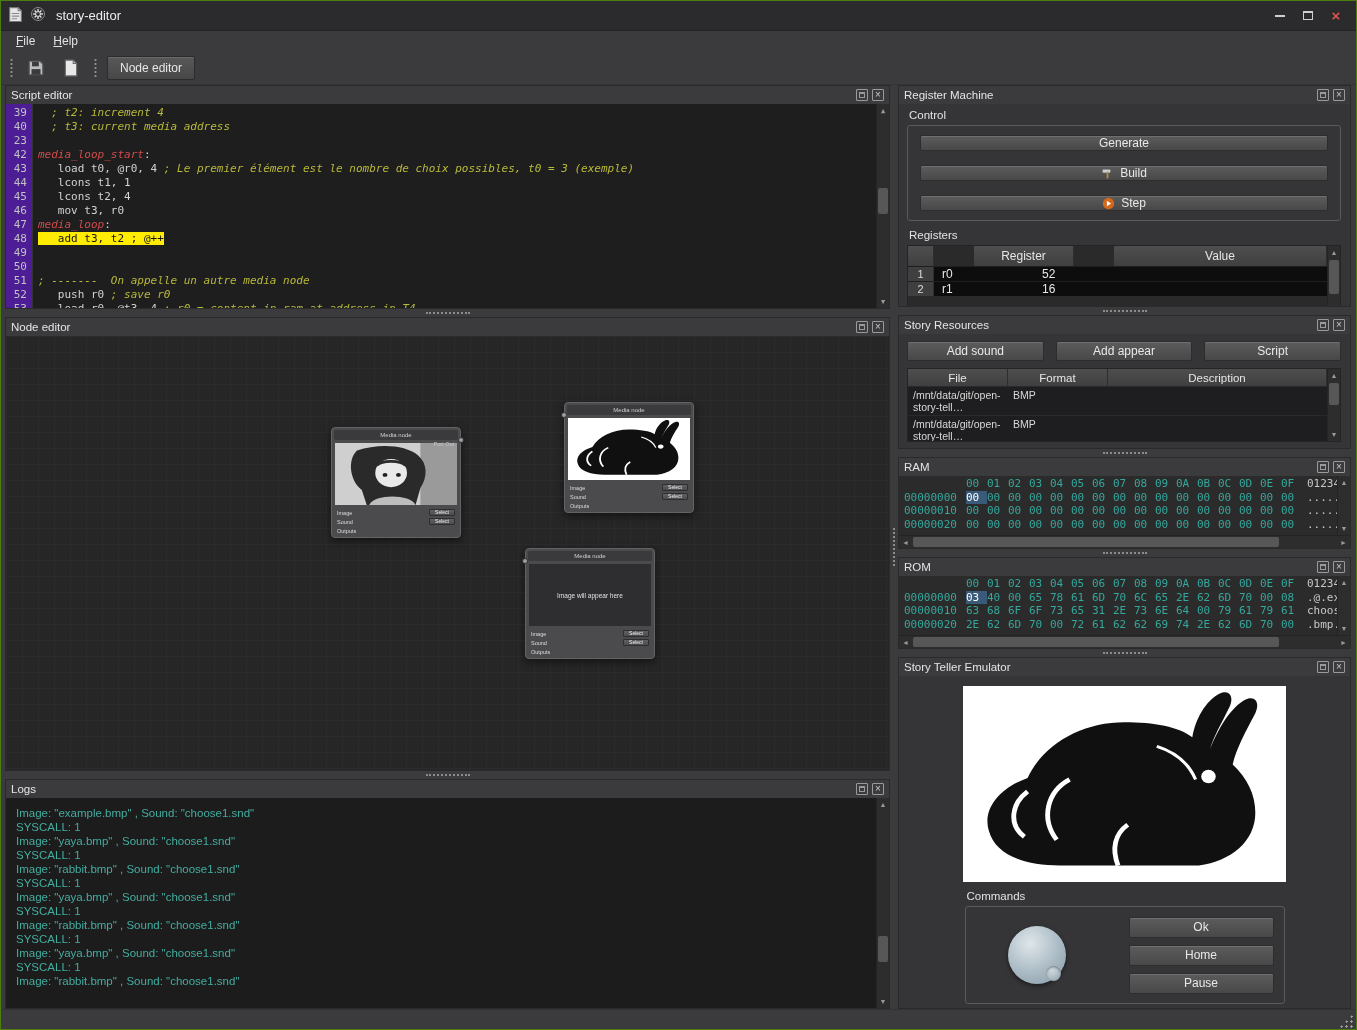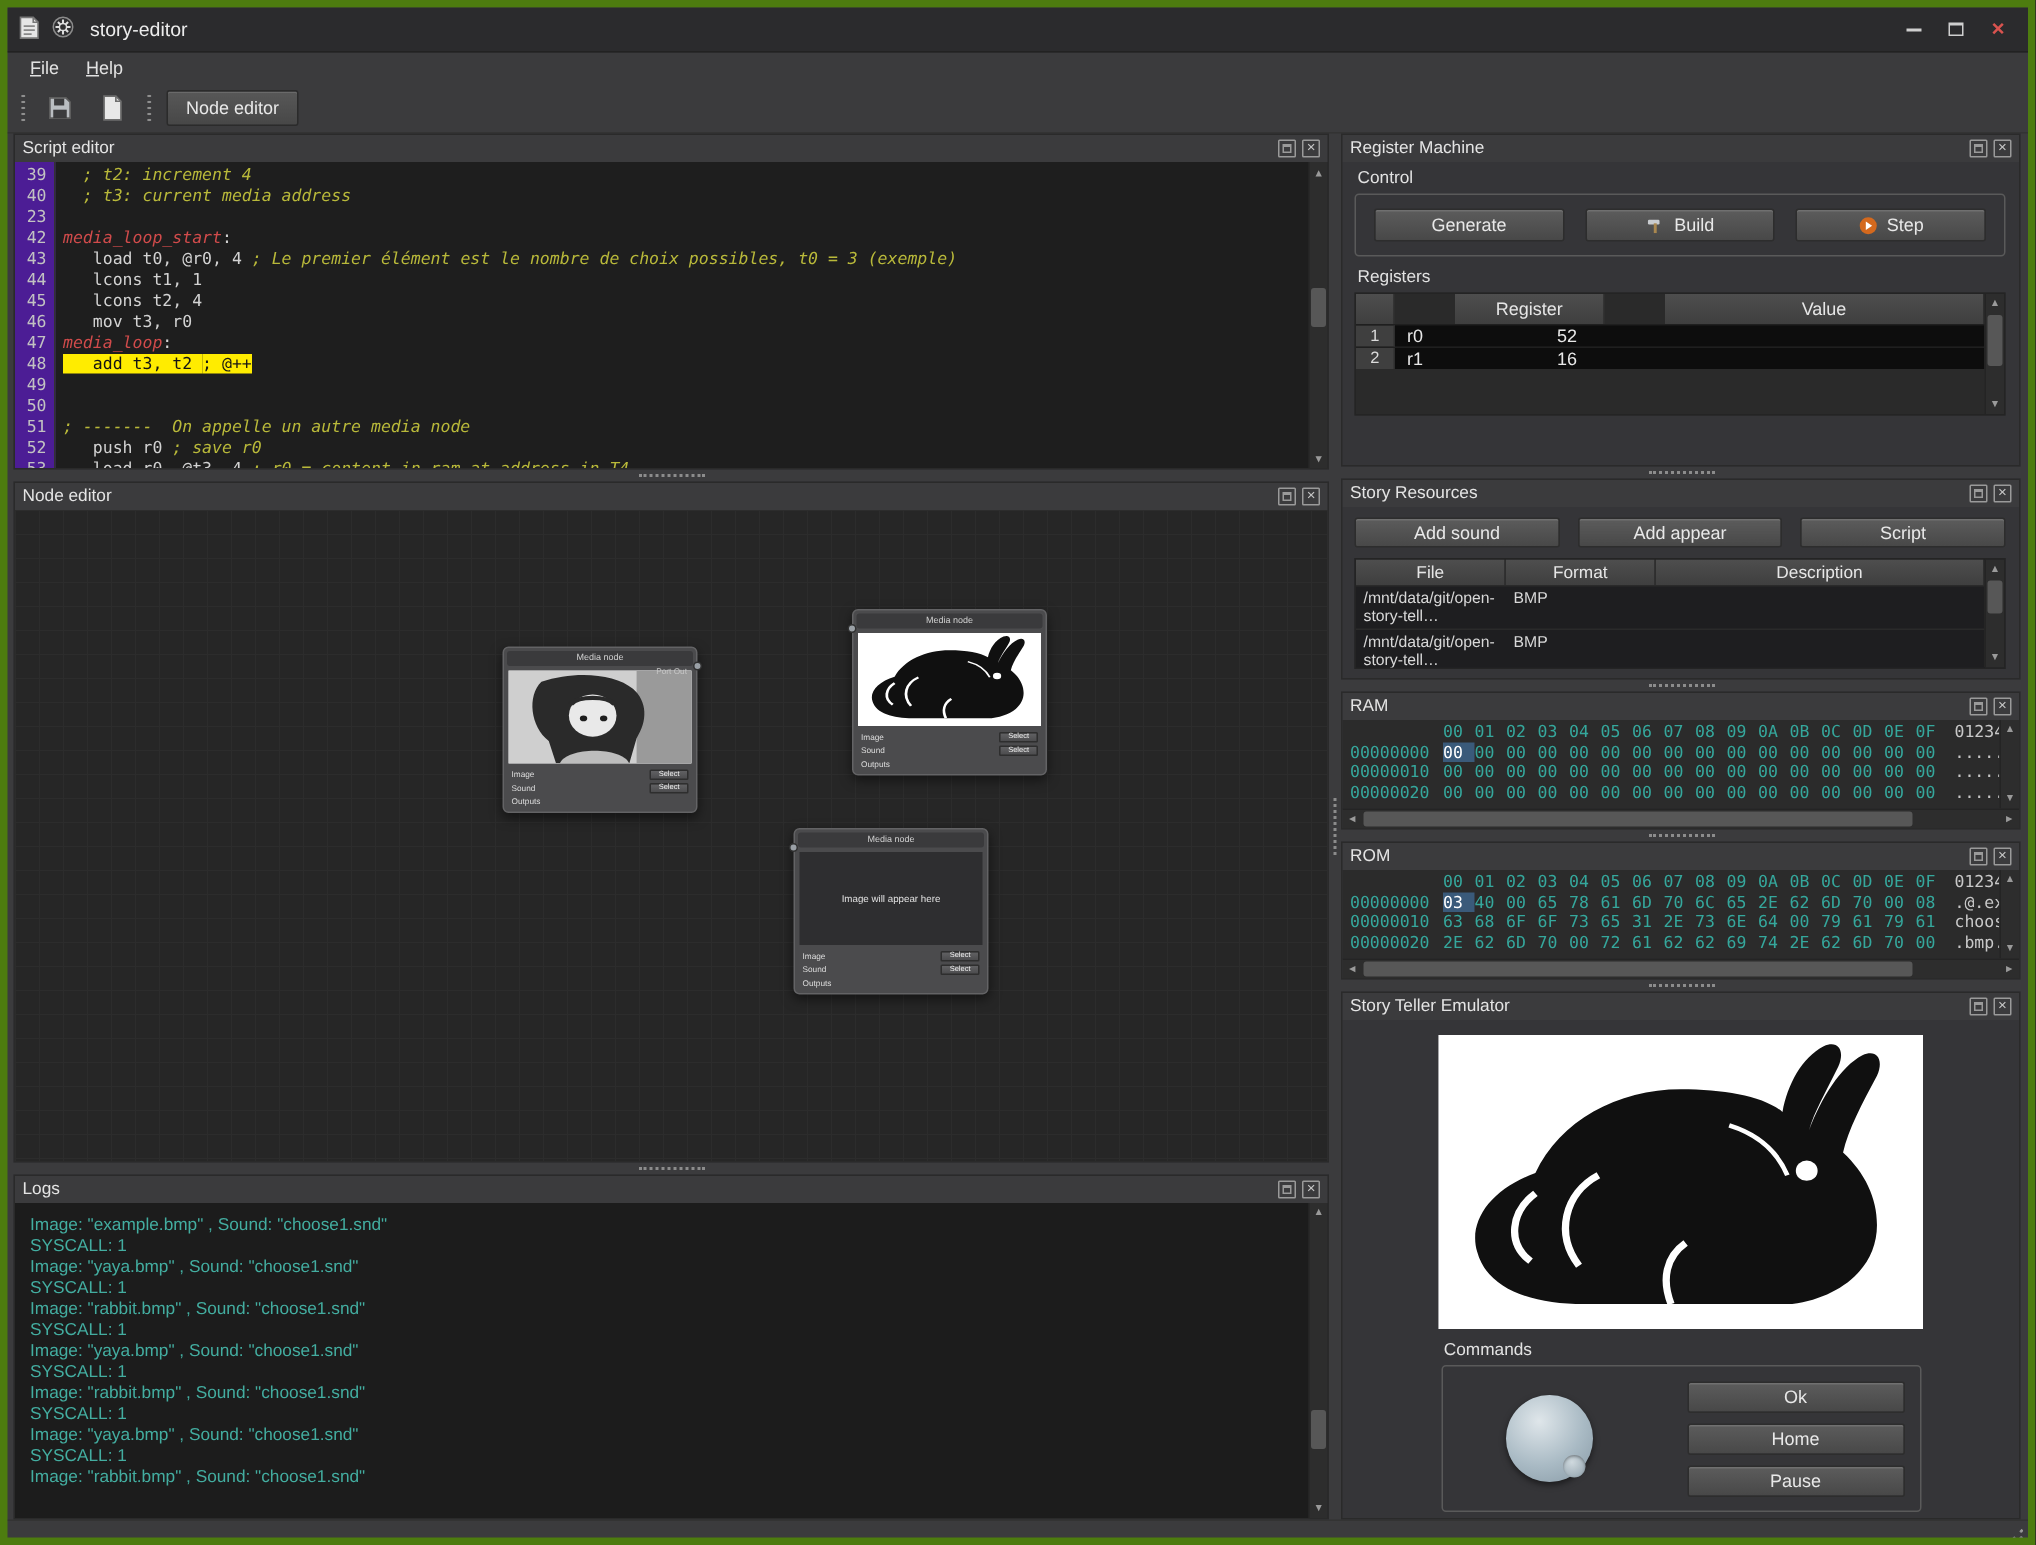--- a/index.html
+++ b/index.html
@@ -1,20 +1,20 @@
 <!DOCTYPE html>
 <html><head>
 <meta charset="utf-8">
 <style>
   * { margin:0; padding:0; box-sizing:border-box; }
   html,body { background:#1a1a1a; }
   body { font-family:"Liberation Sans", sans-serif; }
 
   .window { position:relative; width:1357px; height:1030px; background:#3b3b3d; color:#ddd;
-            overflow:hidden; border:5px solid #4d7c0f; font-size:12px; }
+            overflow:hidden; border:1px solid #4d7c0f; font-size:12px; }
 
   
   .titlebar { height:30px; background:#2b2b2d; border-bottom:1px solid #222;
               display:flex; align-items:center; padding:0 6px; gap:6px; }
   .title-text { font-size:13px; color:#ececec; margin-left:4px; }
   .win-btns { margin-left:auto; display:flex; }
   .win-btn { width:28px; height:22px; display:flex; align-items:center; justify-content:center; color:#cfcfcf; }
   .win-btn .minbar { width:10px; height:2px; background:#cfcfcf; }
   .win-btn .maxbox { width:10px; height:9px; border:1px solid #cfcfcf; border-top-width:2px; }
   .win-btn.closew { color:#d9534f; font-size:15px; font-weight:bold; }
@@ -91,21 +91,21 @@
   .port.in { left:-4px; top:9px; }
   .port-label { position:absolute; right:6px; top:13px; font-size:5.5px; color:#c6c6c6; }
 
   
   .logs-body { flex:1; display:flex; background:#1c1c1c; overflow:hidden; }
   .logs-content { flex:1; padding:8px 0 0 10px; font-size:11.5px; line-height:14px; color:#43ada0; overflow:hidden; }
 
   
   .pad-body { flex:1; padding:3px 9px 0 8px; overflow:hidden; }
   .group-label { font-size:11.5px; color:#e2e2e2; margin:2px 0 4px 2px; }
-  .group-box { border:1px solid #5a5a5a; border-radius:3px; }
+  .group-box { border:1px solid #5a5a5a; border-radius:3px;flex-direction:column; }
   .btn { background:linear-gradient(#5c5c5c,#484848); border:1px solid #2d2d2d; border-radius:2px;
          color:#e8e8e8; font-size:12px; font-family:inherit; display:flex; align-items:center;
          justify-content:center; gap:6px; box-shadow:inset 0 1px 0 #707070; }
   .control-box { display:flex; gap:14px; padding:9px 12px; margin-bottom:8px; }
   .control-box .btn { flex:1; height:22px; }
 
   .rtable { margin-top:2px; border:1px solid #242424; display:flex; background:#2a2a2a; height:82px; overflow:hidden; }
   .rt-main { flex:1; display:flex; flex-direction:column; }
   .rt-header { display:flex; flex:0 0 20px;gap:40px; }
   .rt-corner { width:26px; background:linear-gradient(#4e4e4e,#3f3f3f); border-right:1px solid #2e2e2e; }

